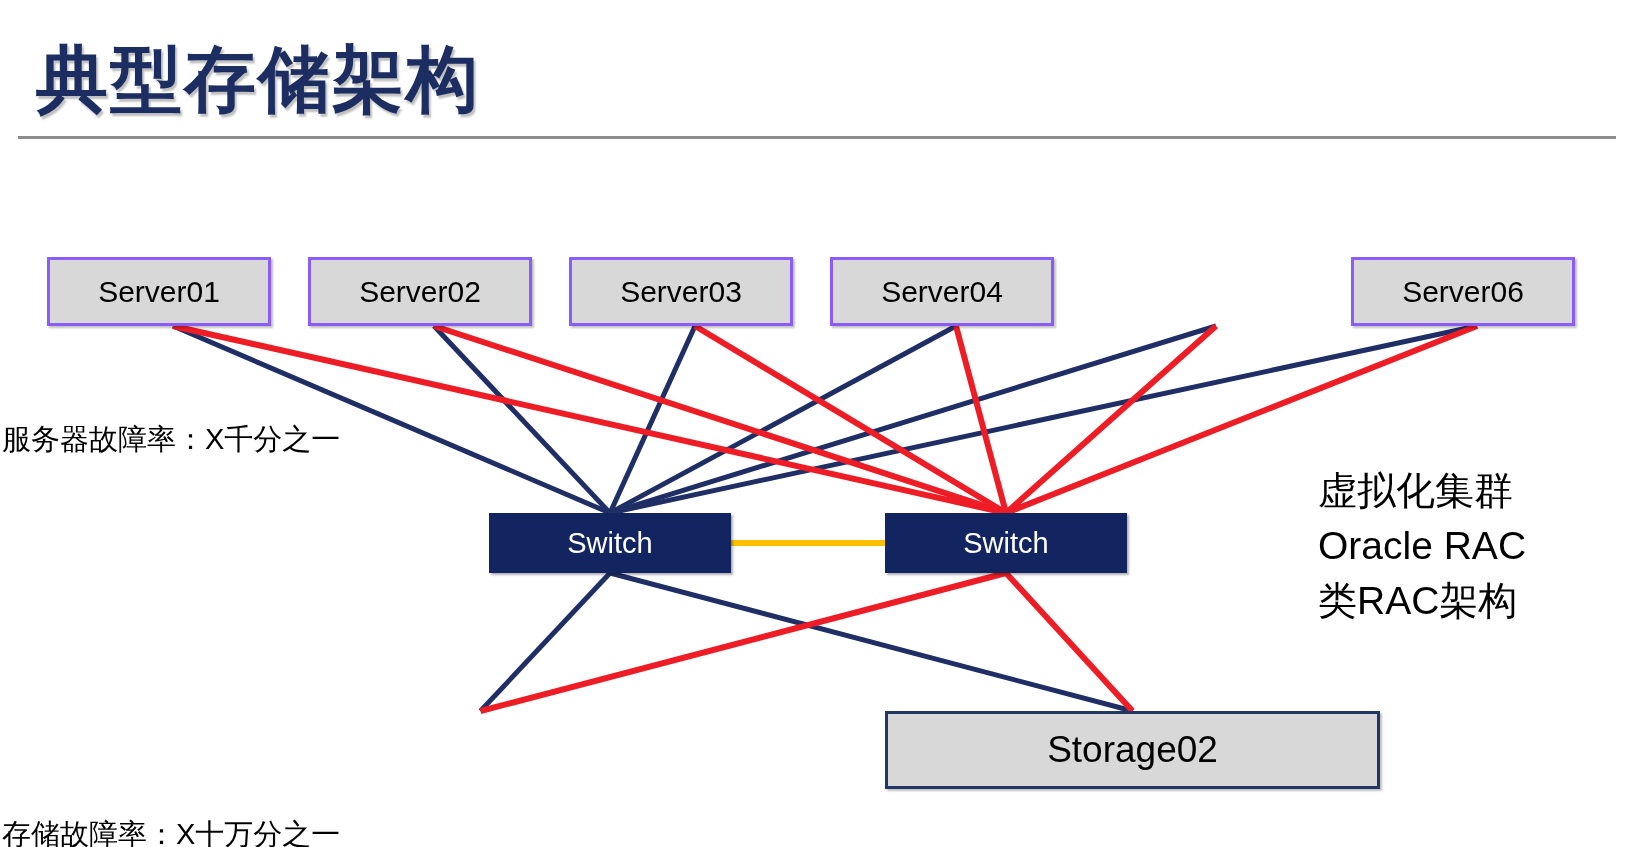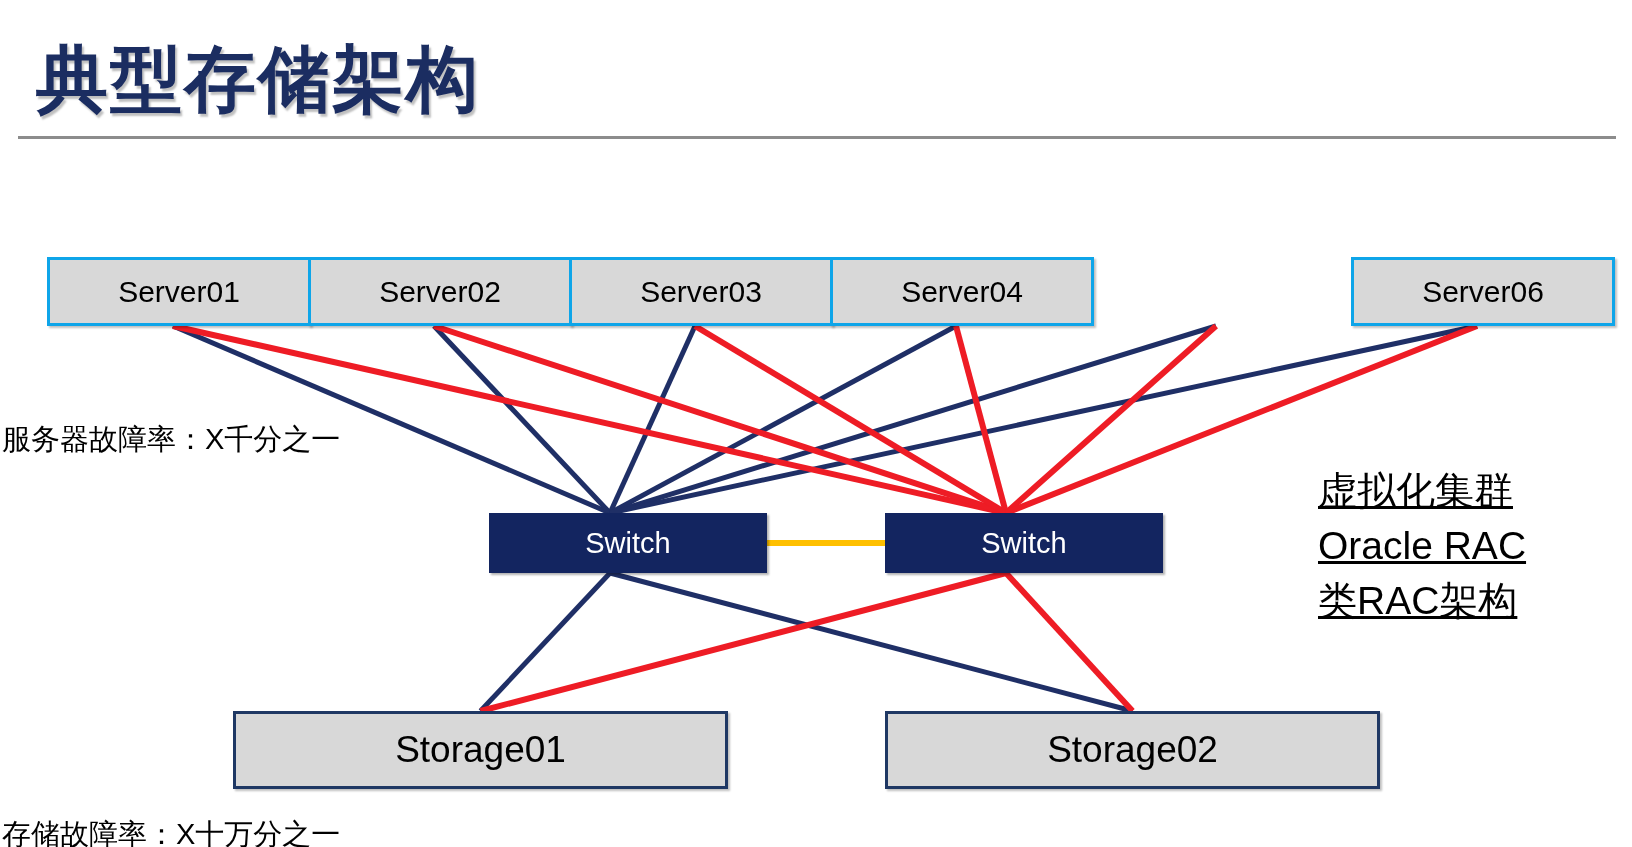--- a/index.html
+++ b/index.html
@@ -17,46 +17,46 @@
   .title-rule{
     position:absolute;left:18px;top:96px;width:1598px;height:3px;
     background:#8C8C8C;
   }
 
   .node{
     position:absolute;display:flex;align-items:center;justify-content:center;
     box-sizing:border-box;white-space:nowrap;
   }
   .server{
-    top:217px;width:264px;height:69px;
-    background:#D8D8D8;border:3px solid #0ea5e9;
+    top:217px;width:224px;height:69px;
+    background:#D8D8D8;border:3px solid #8b5cf6;
     font-size:30px;color:#000000;
     box-shadow:2px 2px 2px rgba(0,0,0,0.25);
   }
   .switch-box{
-    top:473px;width:278px;height:60px;
+    top:473px;width:242px;height:60px;
     background:#132560;color:#ffffff;font-size:29px;
     box-shadow:2px 2px 2px rgba(0,0,0,0.3);
   }
   .storage{
     top:671px;width:495px;height:78px;
     background:#D8D8D8;border:3px solid #1F3864;
     font-size:37px;color:#000000;
     box-shadow:2px 2px 2px rgba(0,0,0,0.25);
   }
 
   .rate-label{
     position:absolute;left:2px;font-size:29px;color:#000000;white-space:nowrap;
   }
   #server-rate{top:380px;}
   #storage-rate{top:775px;}
 
   .annotation{
     position:absolute;left:1318px;top:423px;
-    font-size:39px;color:#000000;line-height:55px;white-space:nowrap;text-decoration:underline;
+    font-size:39px;color:#000000;line-height:55px;white-space:nowrap;
   }
 </style>
 </head>
 <body>
 
 <div id="canvas">
 
   <svg id="conn-layer" width="1632" height="847" viewBox="0 0 1632 847">
       <line x1="173" y1="286" x2="610" y2="473" stroke="#1F2F66" stroke-width="5"></line>
       <line x1="434" y1="286" x2="610" y2="473" stroke="#1F2F66" stroke-width="5"></line>
@@ -96,23 +96,20 @@
     <span>Server06</span>
   </div>
 
   <div class="node switch-box" style="left:489px">
     <span>Switch</span>
   </div>
   <div class="node switch-box" style="left:885px">
     <span>Switch</span>
   </div>
 
-  <div class="node storage" style="left:233px">
-    <span>Storage01</span>
-  </div>
   <div class="node storage" style="left:885px">
     <span>Storage02</span>
   </div>
 
   <div id="storage-rate" class="rate-label">存储故障率：X十万分之一</div>
   <div id="server-rate" class="rate-label">服务器故障率：X千分之一</div>
 
   <div class="annotation">
     <div>虚拟化集群</div>
     <div>Oracle RAC</div>

